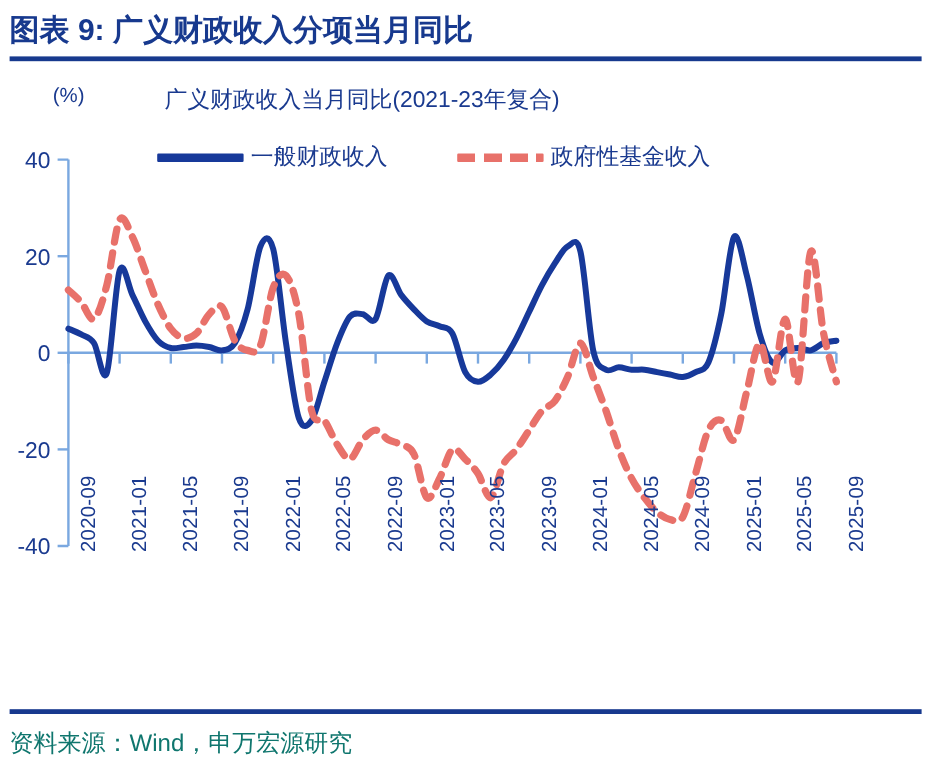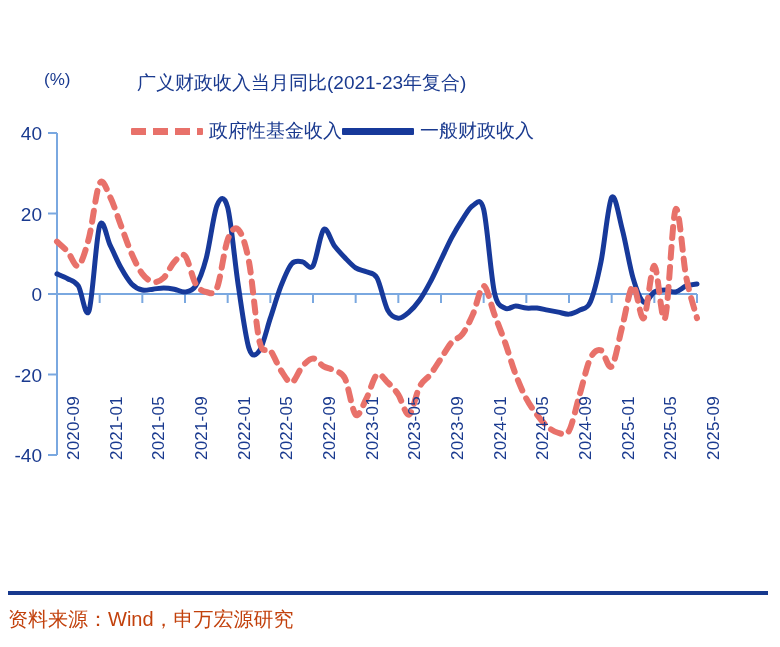--- a/index.html
+++ b/index.html
@@ -154,43 +154,47 @@
     top: 591px;
     width: 760px;
     height: 4px;
     background: #17398e;
   }
   .footer-text {
     position: absolute;
     left: 8px;
     top: 606px;
     font-size: 20px;
-    color: #c2410c;
+    color: #0f766e;
     white-space: nowrap;
   }
 </style>
 </head>
 <body>
 
 <div class="page">
 
+  <div class="header">
+    <div class="header-title">图表 9: 广义财政收入分项当月同比</div>
+    <div class="header-rule"></div>
+  </div>
 
   <div class="chart-area">
 
     <div class="unit-label">(%)</div>
     <div class="subtitle">广义财政收入当月同比(2021-23年复合)</div>
 
     <div class="legend">
+      <div class="legend-item first">
+        <span class="legend-swatch-solid"></span>
+        <span class="legend-label">一般财政收入</span>
+      </div>
       <div class="legend-item">
         <span class="legend-swatch-dash"></span>
         <span class="legend-label">政府性基金收入</span>
-      </div>
-      <div class="legend-item first">
-        <span class="legend-swatch-solid"></span>
-        <span class="legend-label">一般财政收入</span>
       </div>
     </div>
 
     <div class="plot-wrap">
       <svg class="plot" width="780" height="530">
         <g>
           <line id="axis-y" x1="57" y1="81" x2="57" y2="403" stroke="#7aa8e0" stroke-width="2"></line>
           <line id="axis-zero" x1="57" y1="242" x2="697" y2="242" stroke="#7aa8e0" stroke-width="2"></line>
           <g id="yticks">
               <line x1="48" x2="57" y1="81" y2="81" stroke="#7aa8e0" stroke-width="2"></line>

